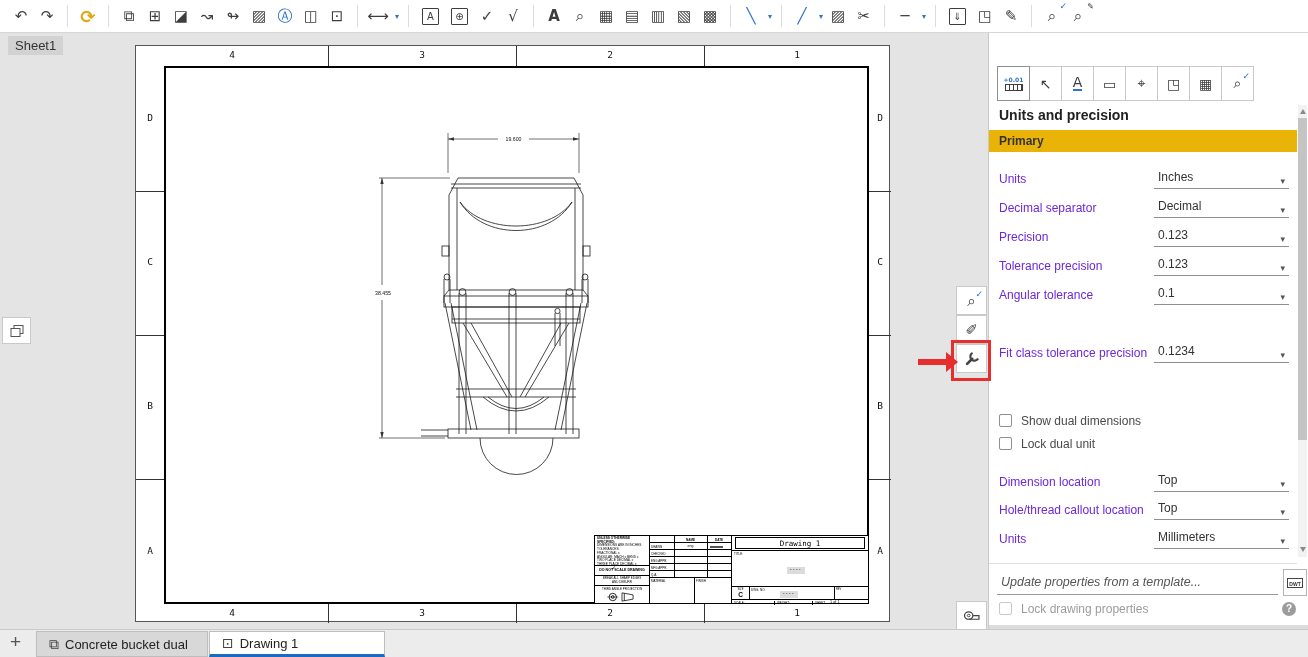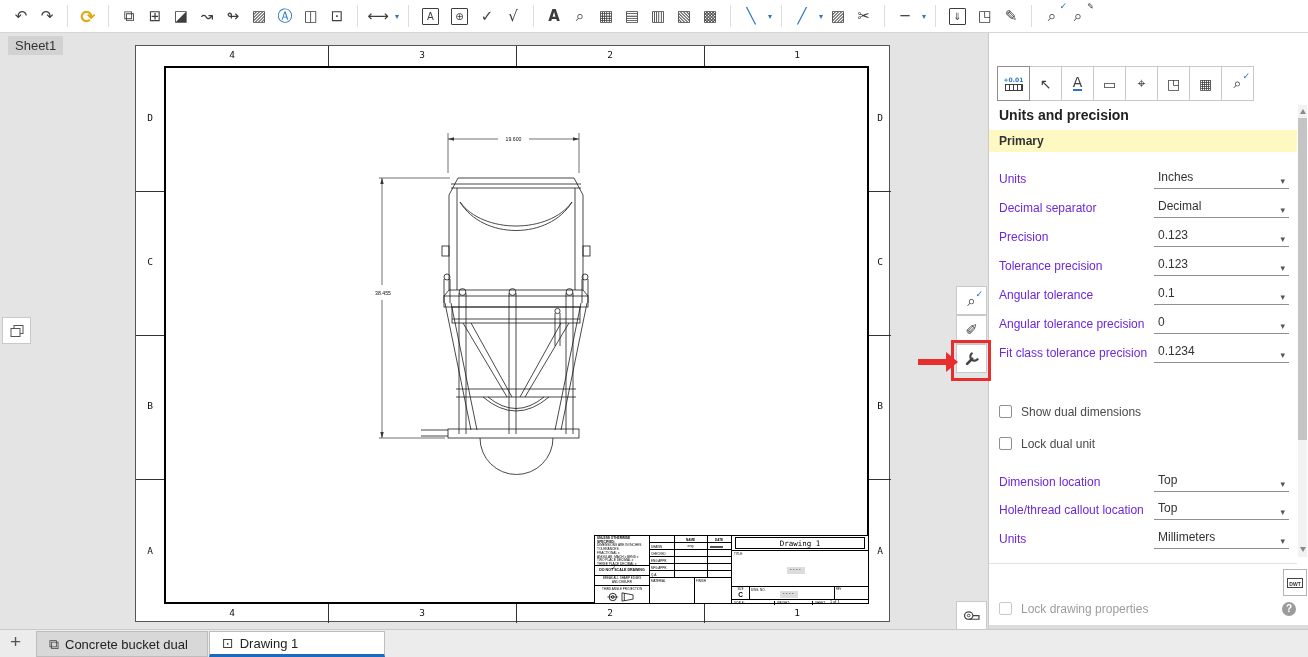--- a/index.html
+++ b/index.html
@@ -50,21 +50,21 @@
         box-sizing:border-box;display:flex;flex-direction:column;align-items:center;justify-content:center;
         font-family:"DejaVu Sans",sans-serif;font-size:14px;color:#3d3d3d;cursor:pointer}
   .ptab.active{border-color:#8f8f8f;z-index:1}
   .ptab .tnum{font-size:6px;color:#2e75c6;font-weight:bold;line-height:6px}
   .ptab .truler{width:16px;height:5px;border:1px solid #3d3d3d;margin-top:1px;
         background:repeating-linear-gradient(90deg,transparent 0 3px,#3d3d3d 3px 4px)}
   .ptab .underl{border-bottom:2px solid #2e75c6;line-height:13px}
   .ptab.chk3{position:absolute}
   .ptab.chk3::after{content:"✓";position:absolute;right:3px;top:4px;font-size:9px;font-weight:bold;color:#1f6dbf}
   .p-head{position:absolute;top:74px;left:10px;font-size:14px;font-weight:bold;color:#222}
-  .sec{position:absolute;left:0;width:308px;height:22px;background:#fef9c3;font-size:12px;font-weight:bold;
+  .sec{position:absolute;left:0;width:308px;height:22px;background:#eab308;font-size:12px;font-weight:bold;
        color:#333;line-height:22px;padding-left:10px;box-sizing:border-box}
   .prow{position:absolute;left:0;width:308px;height:29px}
   .plabel{position:absolute;left:10px;top:8px;font-size:12px;color:#6d28d9}
   .sel{position:absolute;left:165px;top:3px;width:135px;height:22px;border-bottom:1px solid #8f8f8f;
        font-size:12px;color:#333;line-height:20px;padding-left:4px;box-sizing:border-box;cursor:pointer}
   .sel::after{content:"▾";position:absolute;right:4px;top:4px;font-size:9px;color:#555}
   .cbx{position:absolute;width:13px;height:13px;border:1px solid #8f8f8f;border-radius:2px;background:#fff;
        box-sizing:border-box;cursor:pointer}
   .cblabel{position:absolute;left:32px;top:1px;font-size:12px;color:#4a4a4a}
   .track{position:absolute;left:309px;top:72px;width:9px;height:452px;background:#f2f2f2}
@@ -391,31 +391,27 @@
     <div class="sel"><span>0.123</span></div>
   </div>
   <div class="prow" style="top:218px">
     <span class="plabel">Tolerance precision</span>
     <div class="sel"><span>0.123</span></div>
   </div>
   <div class="prow" style="top:247px">
     <span class="plabel">Angular tolerance</span>
     <div class="sel"><span>0.1</span></div>
   </div>
-  <div class="prow" style="top:276px">
-    <span class="plabel">Angular tolerance precision</span>
-    <div class="sel"><span>0</span></div>
-  </div>
   <div class="prow" style="top:305px">
     <span class="plabel">Fit class tolerance precision</span>
     <div class="sel"><span>0.1234</span></div>
   </div>
 
 
-  <div class="prow" style="top:371px;height:22px">
+  <div class="prow" style="top:380px;height:22px">
     <span class="cbx" style="left:10px;top:1px"></span>
     <span class="cblabel">Show dual dimensions</span>
   </div>
   <div class="prow" style="top:403px;height:22px">
     <span class="cbx" style="left:10px;top:1px"></span>
     <span class="cblabel">Lock dual unit</span>
   </div>
 
   <div class="prow" style="top:434px">
     <span class="plabel">Dimension location</span>
@@ -429,20 +425,21 @@
     <span class="plabel">Units</span>
     <div class="sel"><span>Millimeters</span></div>
   </div>
 
   <div class="track"></div>
   <div class="thumb"></div>
   <div class="sarr-up"></div>
   <div class="sarr-dn"></div>
 
   <div class="p-div"></div>
+  <div class="tmpl">Update properties from a template...</div>
   <div class="dwtbtn">
     <span>DWT</span>
   </div>
 
   <div class="lockrow">
     <span class="cbx"></span>
     <span class="locklabel">Lock drawing properties</span>
     <span class="help">?</span>
   </div>
   <div class="p-strip"></div>

